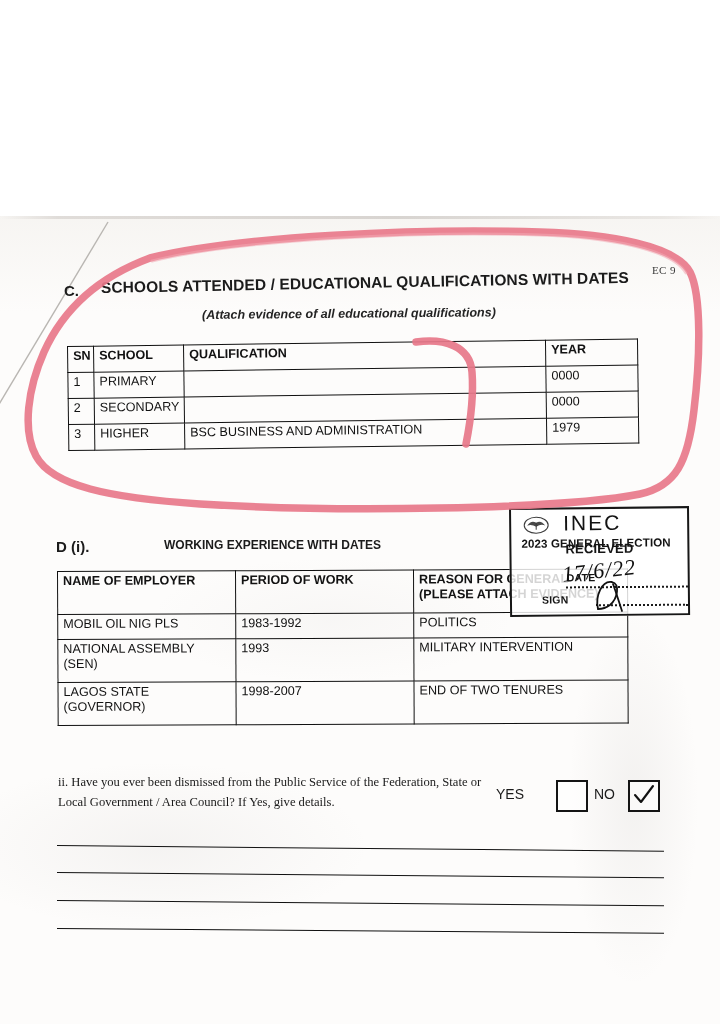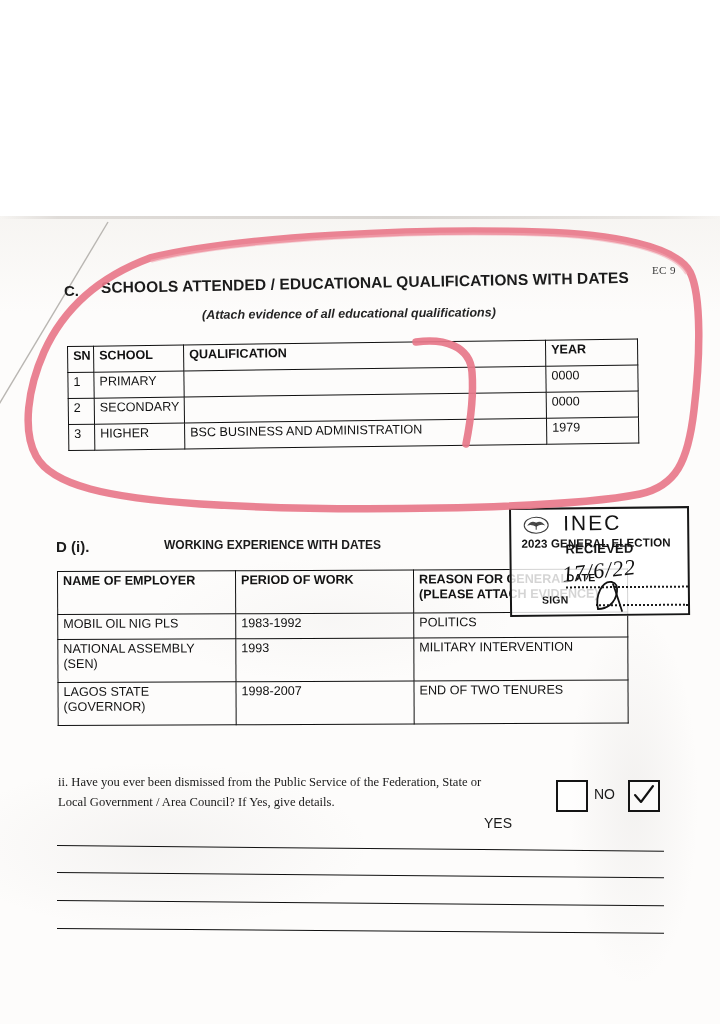--- a/index.html
+++ b/index.html
@@ -198,21 +198,21 @@
     font-size: 14px;
     color: #1b1b1b;
     font-weight: normal;
   }
   .cb-box {
     position: absolute;
     width: 28px; height: 28px;
     border: 2px solid #141414;
     background: rgba(255,255,255,.55);
   }
-  #lbl-yes { left: 484px; top: 786px; margin-top: 29px; }
+  #lbl-yes { left: 496px; top: 786px; }
   #box-yes { left: 556px; top: 780px; }
   #lbl-no  { left: 594px; top: 786px; }
   #box-no  { left: 628px; top: 780px; }
   #box-no svg { position: absolute; left: 2px; top: 1px; }
 
   
   .rule {
     position: absolute;
     height: 0;
     border-top: 1.7px solid #111;

